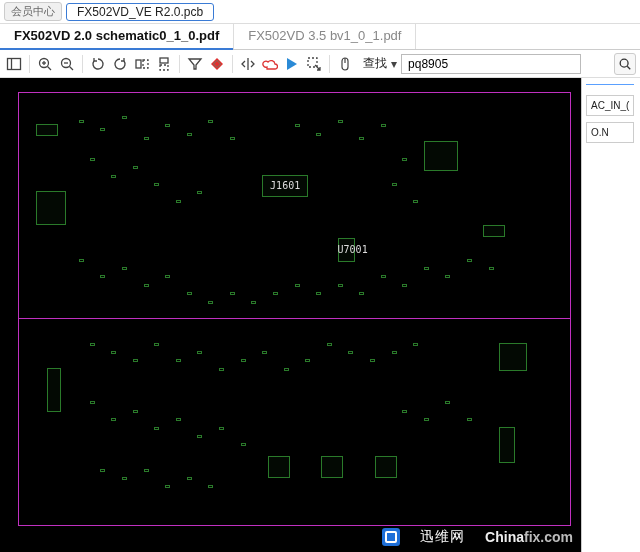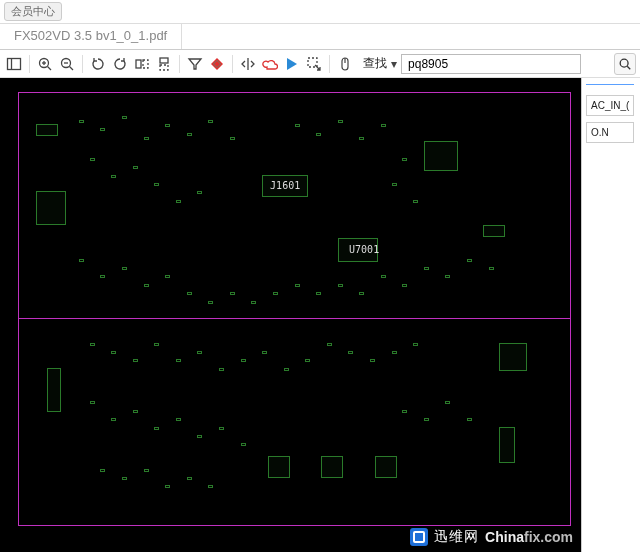--- a/index.html
+++ b/index.html
@@ -38,40 +38,42 @@
   .board-outer { position:absolute; left:18px; top:14px; right:10px; bottom:26px; border:1px solid #c030c0; }
   .board-split { position:absolute; left:0; right:0; top:52%; height:1px; background:#c030c0; }
   .pcb { position:absolute; inset:6px; }
   .cmp { position:absolute; border:1px solid #2a7a2a; background:rgba(20,60,20,0.15); }
   .cmp.lbl { display:flex; align-items:center; justify-content:center; color:#ddd; font-size:10px; font-family:monospace; }
   
   
   .scatter span { position:absolute; width:5px; height:3px; border:1px solid #2a7a2a; }
   
   
-  .watermark { position:absolute; right:8px; bottom:6px; display:flex; align-items:center; gap:6px; color:#fff; font-size:14px; pointer-events:none; }
+  .watermark { position:absolute; right:8px; bottom:6px; display:flex; align-items:center; gap:20px; color:#fff; font-size:14px; pointer-events:none; }
   .wm-logo { width:18px; height:18px; background:#1e6fd8; border-radius:3px; position:relative; }
   .wm-logo::after { content:""; position:absolute; inset:3px; border:2px solid #fff; border-radius:2px; }
   .wm-cn { color:#fff; letter-spacing:1px; }
   .wm-en { color:#bbb; font-weight:600; }
   .wm-en b { color:#eee; }
   
   
   .c-cloud svg { stroke:#d33; }
   .c-arrow svg { fill:#2a8ad6; }
   .c-diamond svg path:first-child { fill:#e03030; }
 </style>
 </head>
 <body>
 
 <div class="top-tabs">
   <span class="badge-link">会员中心</span>
+  <span class="main-tab">FX502VD_VE R2.0.pcb</span>
 </div>
 
 <div class="doc-tabs">
+  <div class="doc-tab active">FX502VD 2.0 schematic0_1_0.pdf</div>
   <div class="doc-tab">FX502VD 3.5 bv1_0_1.pdf</div>
 </div>
 
 <div class="toolbar">
   <span class="tbtn">
       <svg viewBox="0 0 16 16" fill="none" stroke="#444" stroke-width="1.3">
         <rect x="1.5" y="2.5" width="13" height="11"></rect>
         <line x1="5.5" y1="2.5" x2="5.5" y2="13.5"></line>
       </svg>
     </span>
@@ -170,21 +172,21 @@
     </span>
 </div>
 
 <div class="main">
   <div class="viewer">
     <div class="board-outer">
       <div class="board-split"></div>
       <div class="pcb">
 
         <div class="cmp lbl" style="left:44%; top:18%; width:46px; height:22px;">J1601</div>
-        <div class="cmp lbl" style="left:58%; top:33%; width:40px; height:24px;padding-left:13px;">U7001</div>
+        <div class="cmp lbl" style="left:58%; top:33%; width:17px; height:24px;padding-left:13px;">U7001</div>
         <div class="cmp" style="left:74%; top:10%; width:34px; height:30px;"></div>
         <div class="cmp" style="left:2%; top:22%; width:30px; height:34px;"></div>
         <div class="cmp" style="left:2%; top:6%; width:22px; height:12px;"></div>
         <div class="cmp" style="left:85%; top:30%; width:22px; height:12px;"></div>
 
         <div class="cmp" style="left:4%; top:64%; width:14px; height:44px;"></div>
         <div class="cmp" style="left:88%; top:58%; width:28px; height:28px;"></div>
         <div class="cmp" style="left:88%; top:78%; width:16px; height:36px;"></div>
         <div class="cmp" style="left:65%; top:85%; width:22px; height:22px;"></div>
         <div class="cmp" style="left:55%; top:85%; width:22px; height:22px;"></div>

